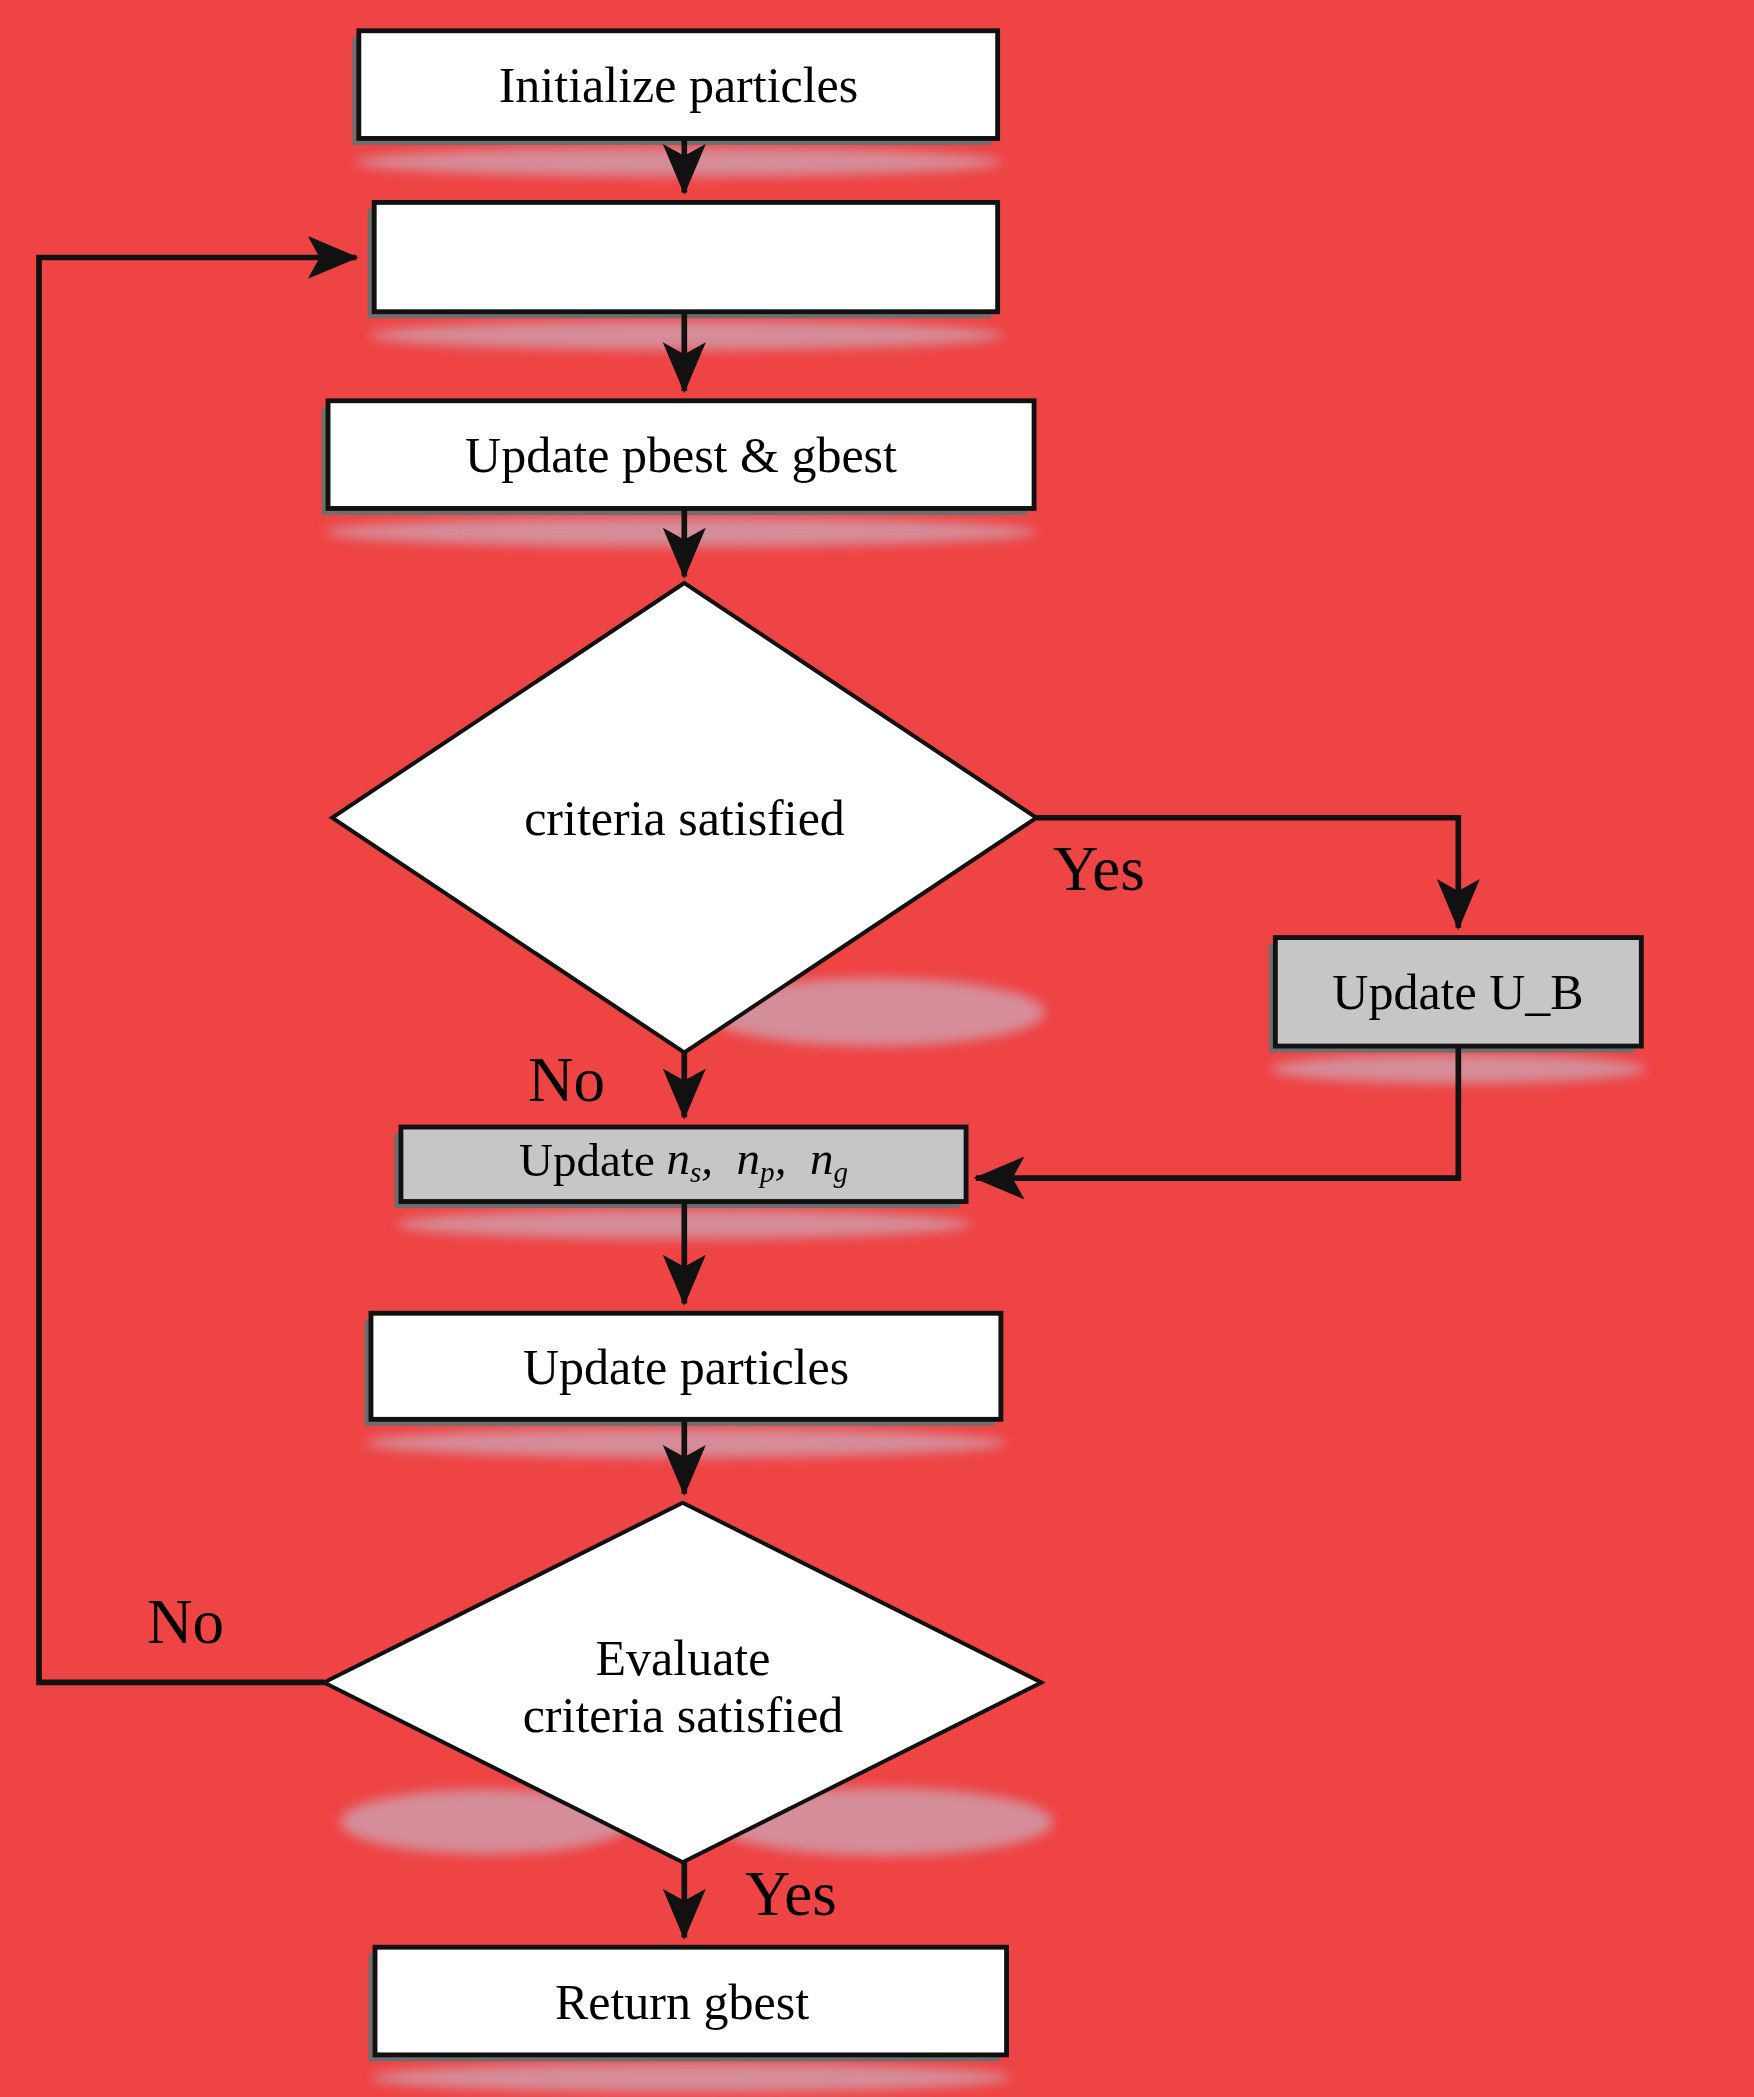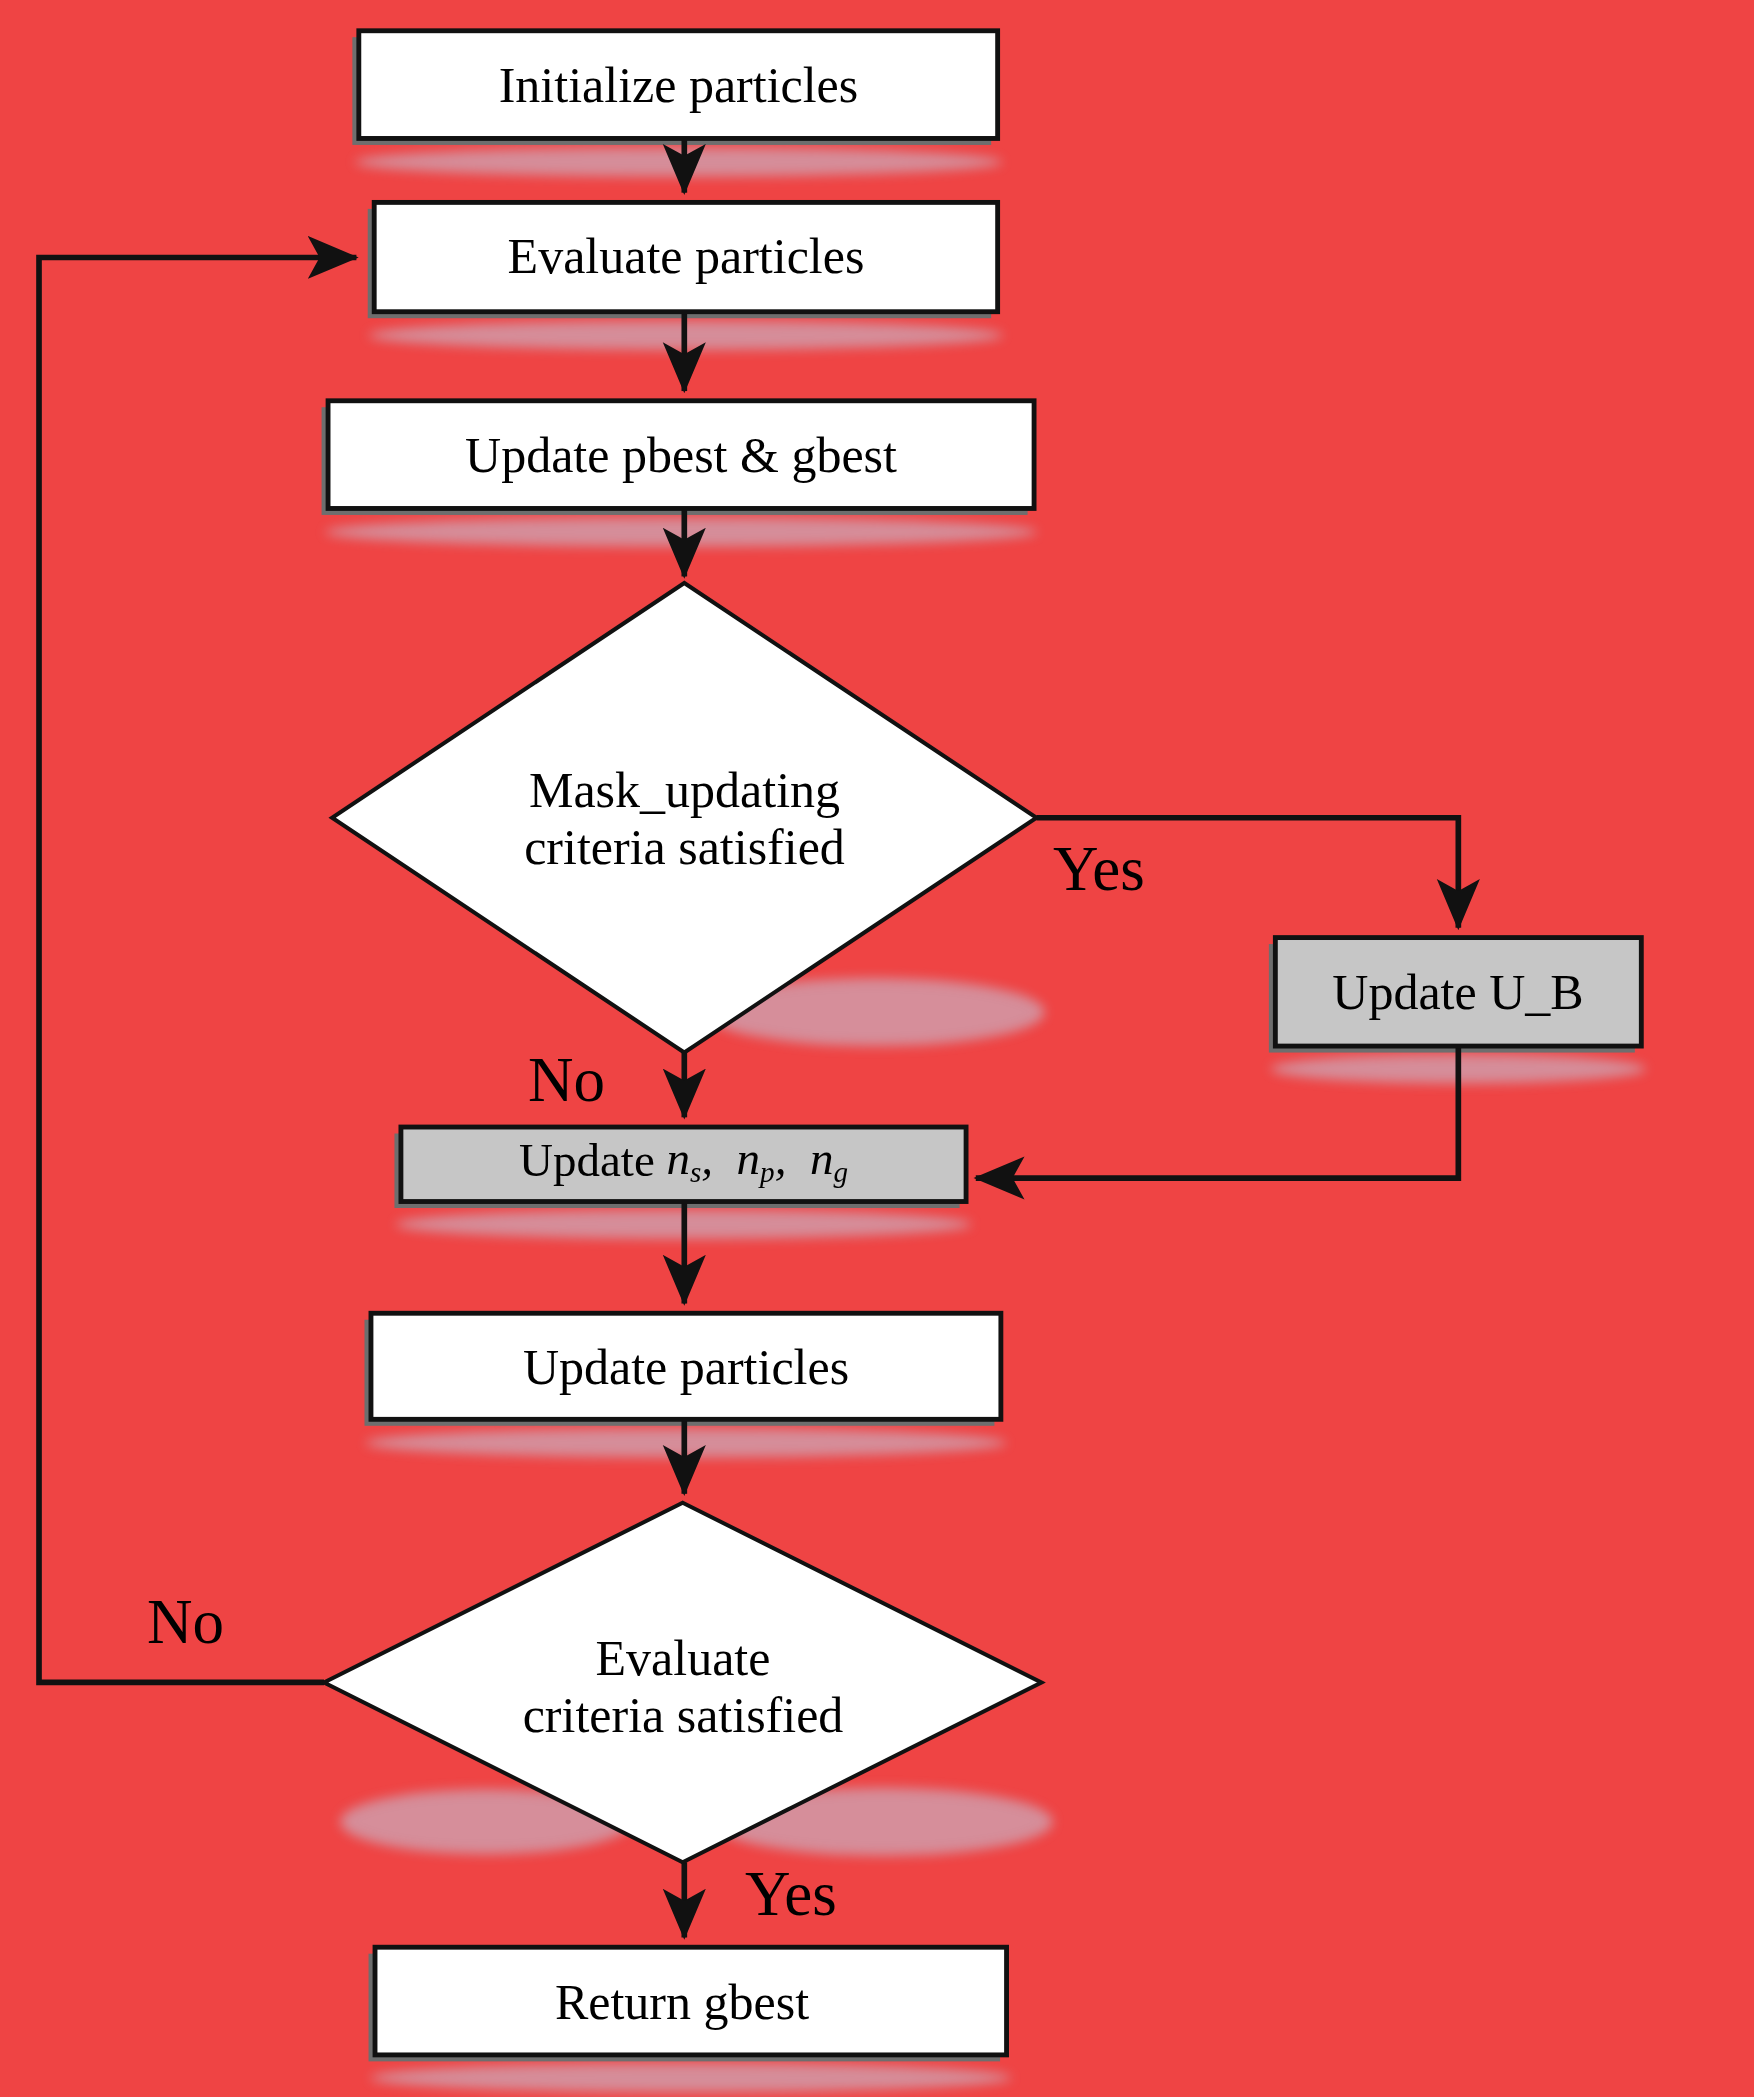--- a/index.html
+++ b/index.html
@@ -124,30 +124,26 @@
       <rect x="458" y="1622" width="778" height="131" fill="#ffffff"></rect>
       <polygon points="843,1856 1286,2078 843,2300 400,2078" fill="#ffffff" stroke-width="5"></polygon>
       <rect x="463" y="2405" width="780" height="133" fill="#ffffff"></rect>
     </g>
   </svg>
 
   <div class="node-label" style="left:359px; top:31px; width:639px; height:108px;">
     <span>Initialize particles</span>
   </div>
 
-  <div class="node-label" style="left:374px; top:202px; width:624px; height:109px;">
-    <span>Evaluate particles</span>
-  </div>
 
   <div class="node-label" style="left:328px; top:401px; width:706px; height:108px;">
     <span>Update </span><span class="ital">pbest</span><span> &amp; </span><span class="ital">gbest</span>
   </div>
 
   <div class="node-label two-line" style="left:332px; top:713px; width:705px; height:211px;">
-    <span>Mask_updating</span>
     <span>criteria satisfied</span>
   </div>
 
   <div class="node-label" style="left:1275px; top:938px; width:366px; height:109px;">
     <span>Update </span><span class="ital">U_B</span>
   </div>
 
   <div class="node-label" style="left:401px; top:1119px; width:565px; height:83px; font-size:47px;">
     <span>Update </span><span class="subn"><i>n</i><sub>s</sub>,&nbsp; <i>n</i><sub>p</sub>,&nbsp; <i>n</i><sub>g</sub></span>
   </div>

